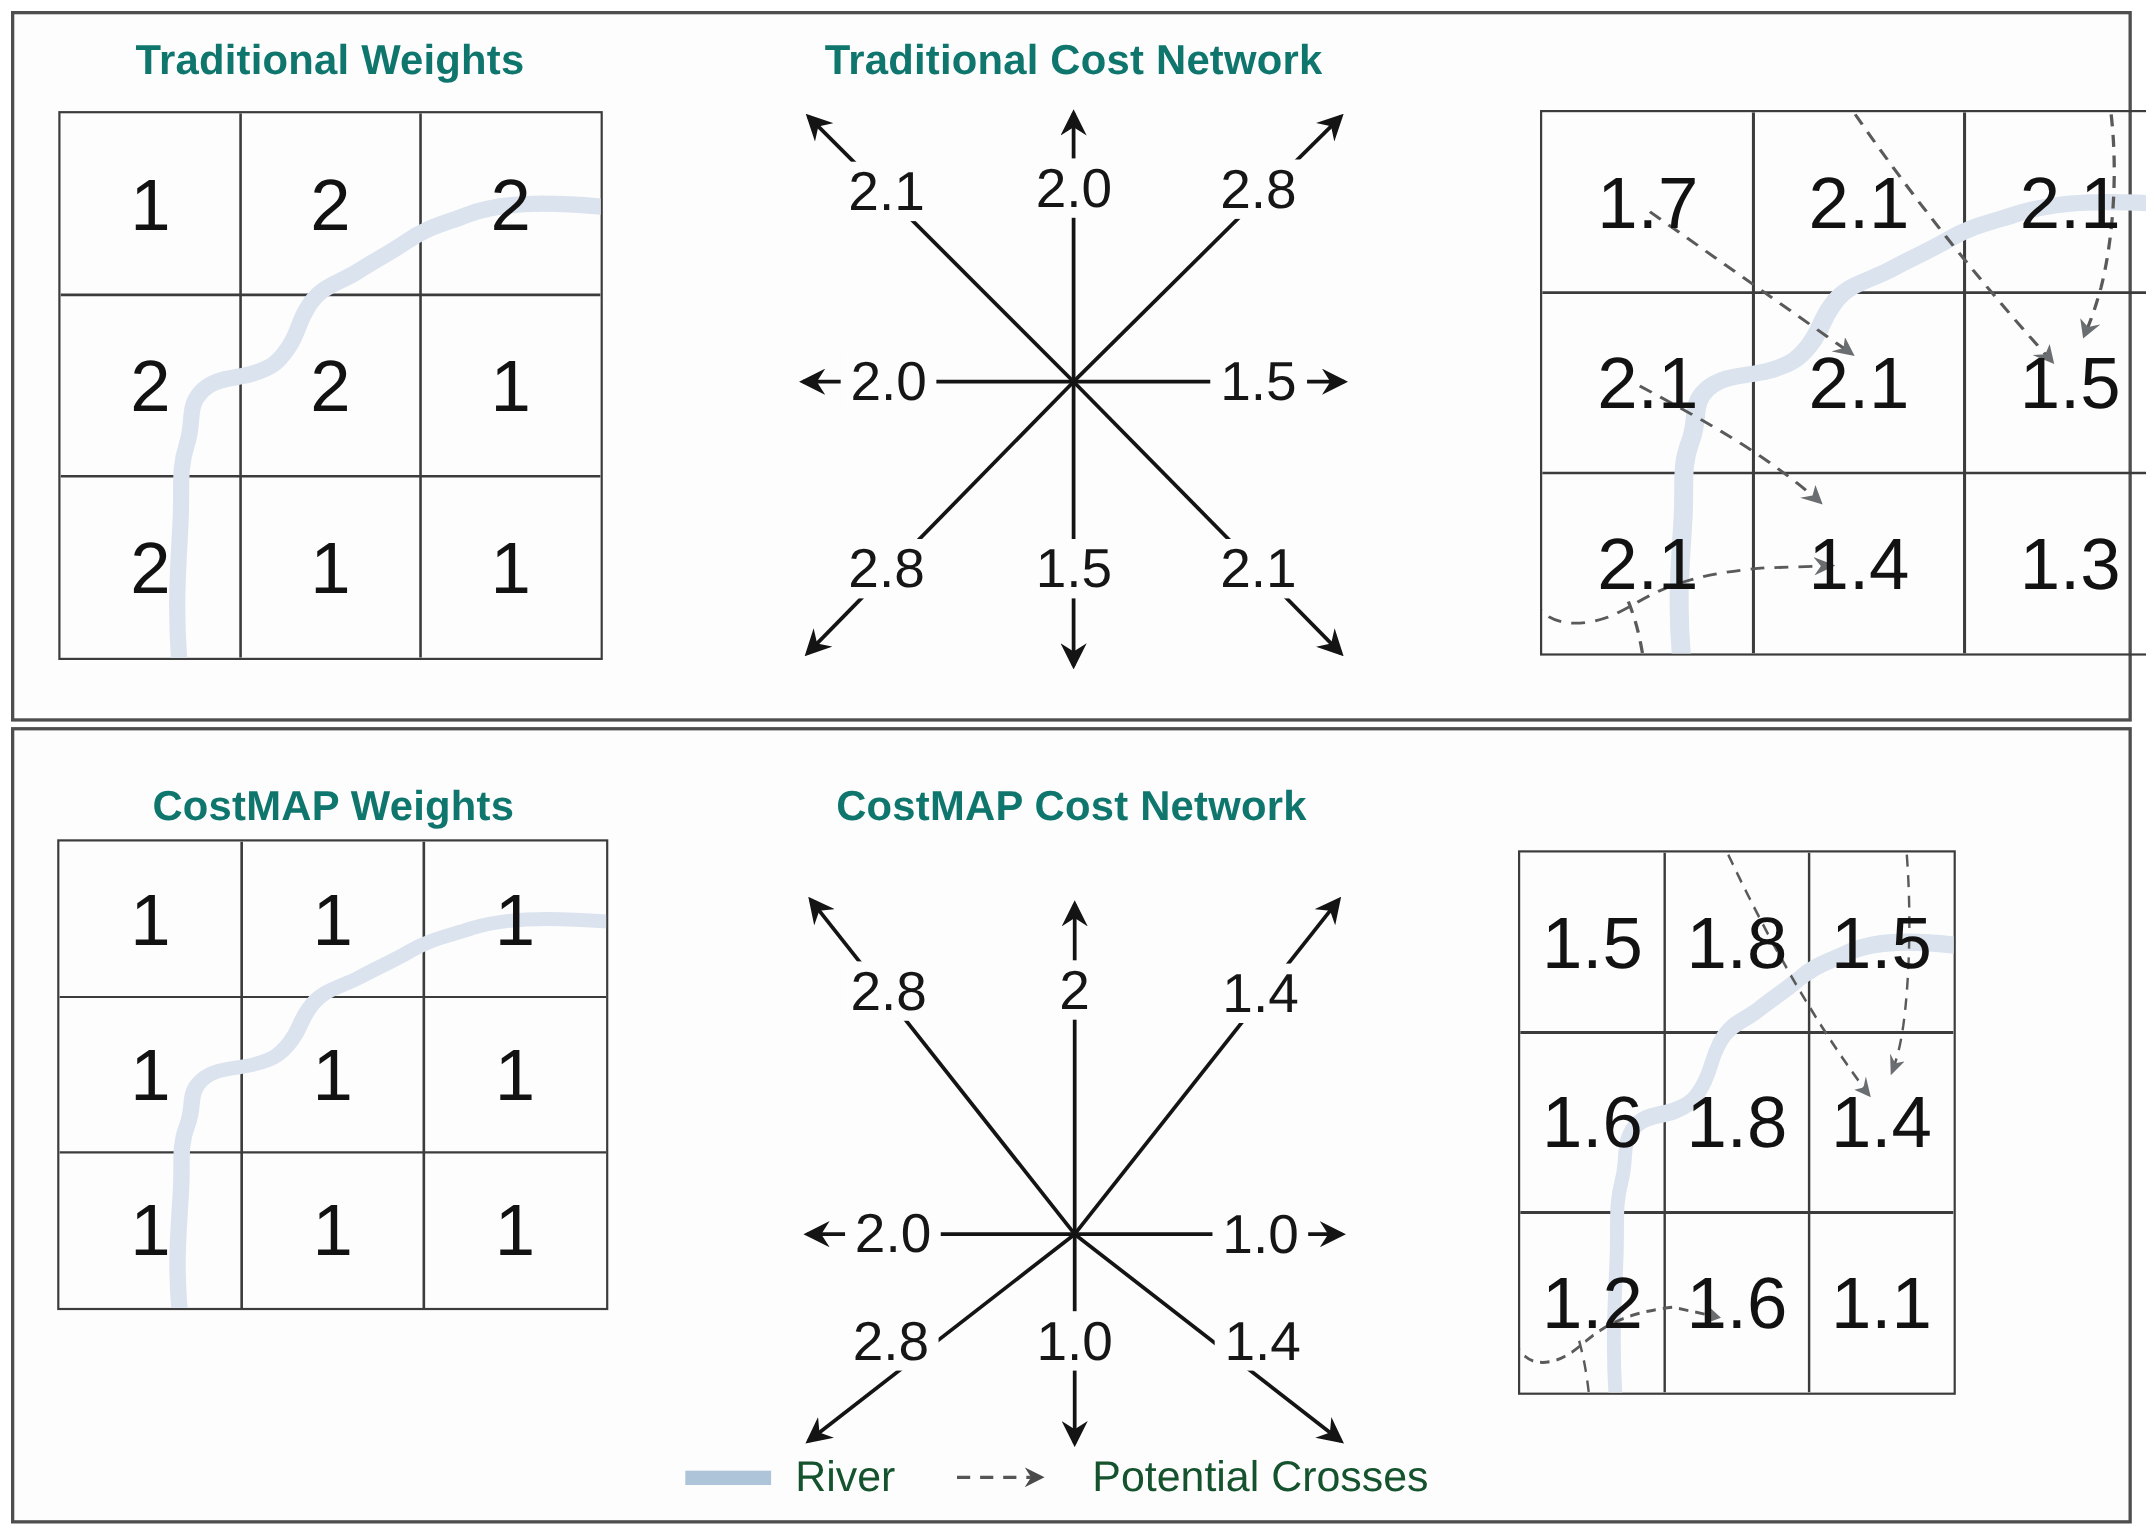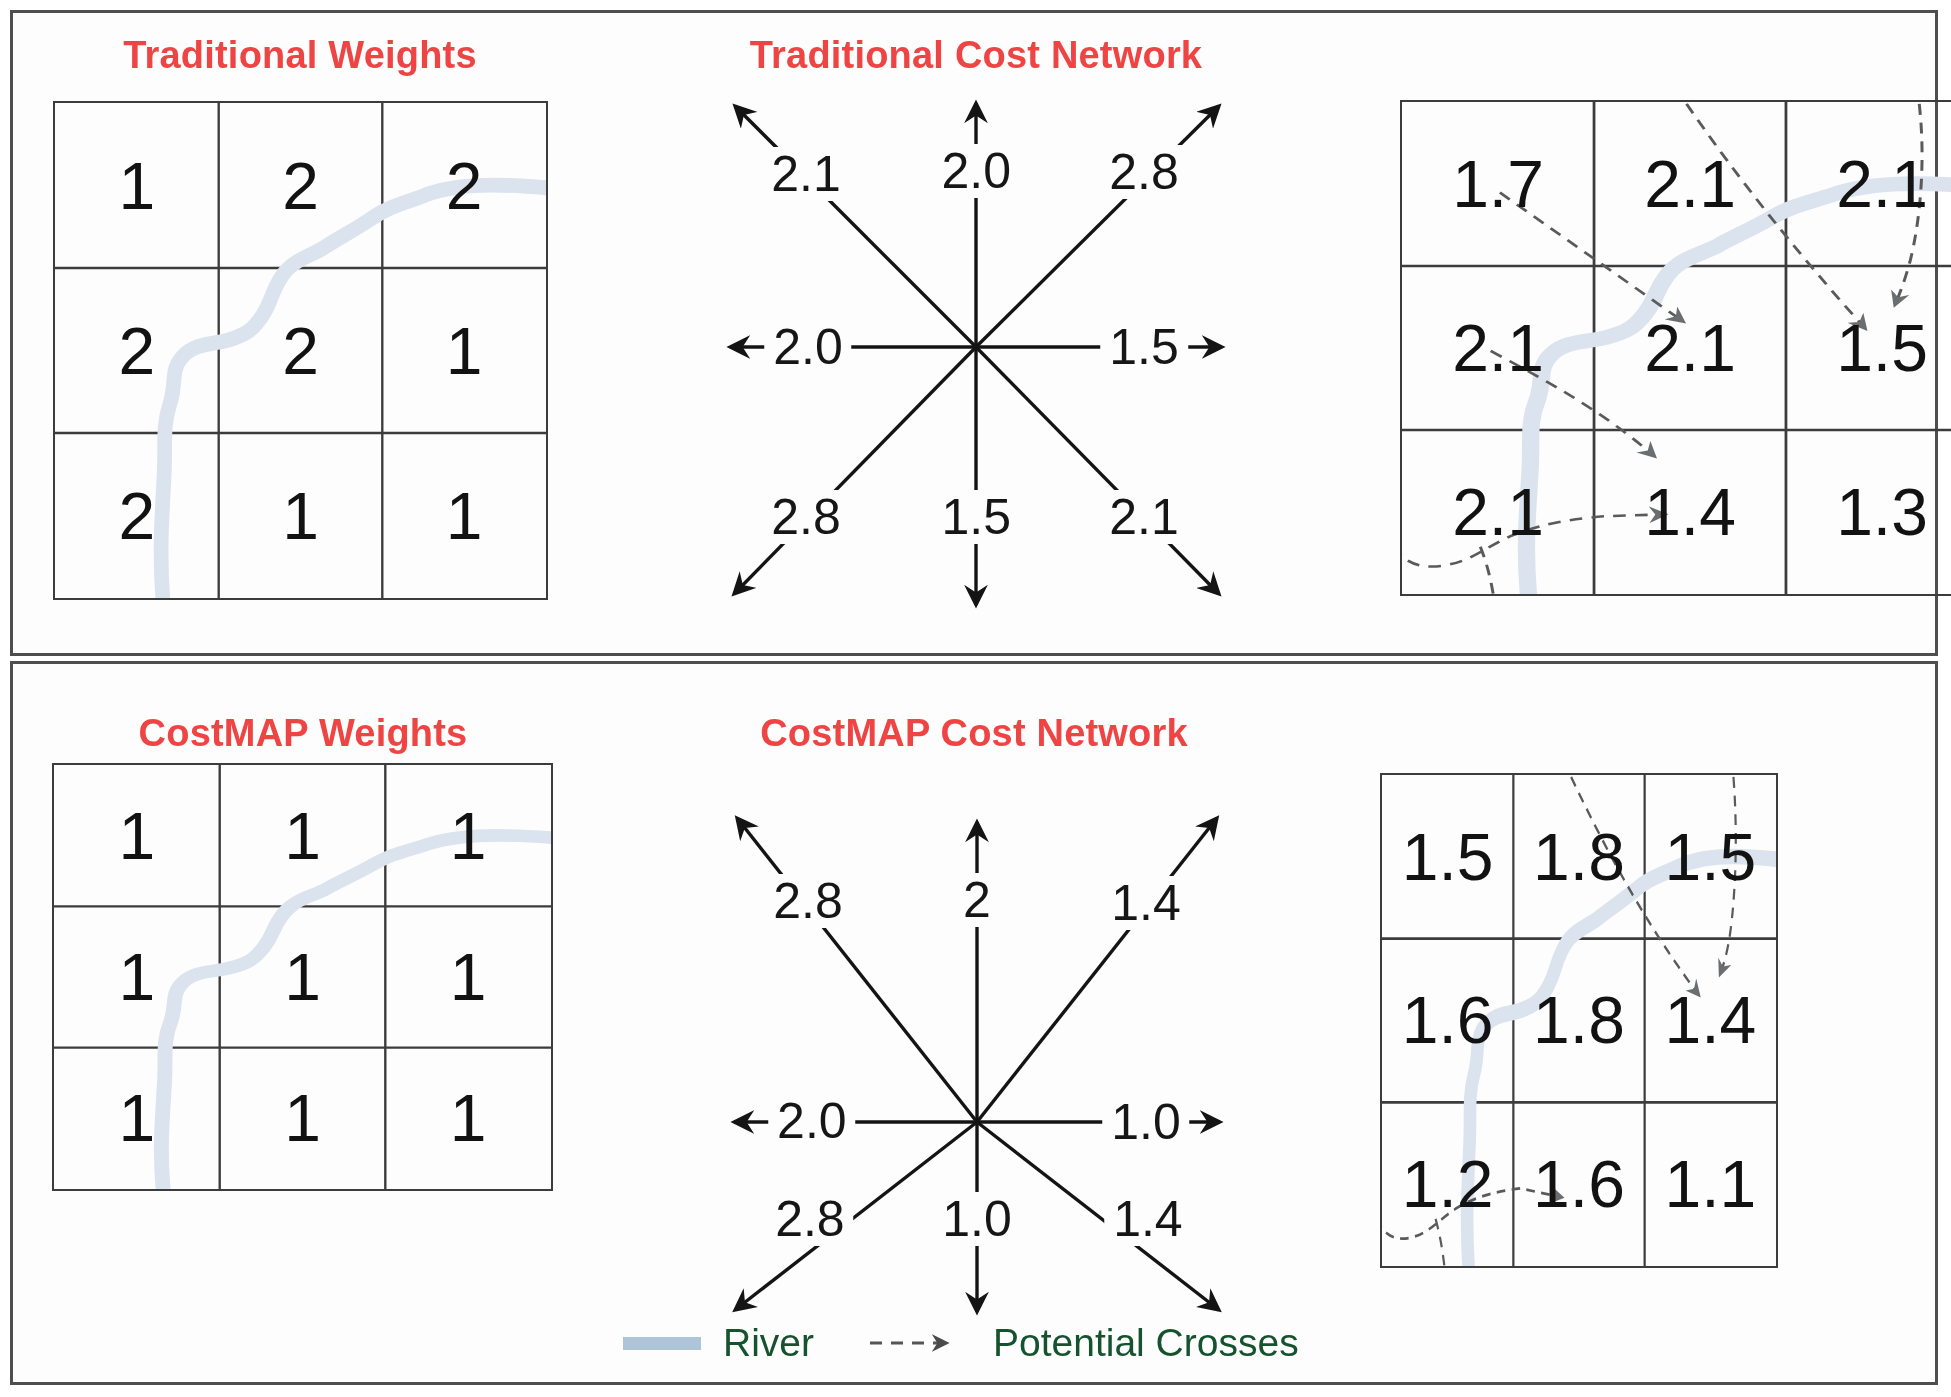--- a/index.html
+++ b/index.html
@@ -2,21 +2,21 @@
 <html><head>
 <meta charset="utf-8">
 <style>
   html,body{margin:0;padding:0;background:#ffffff;}
   .fig{position:relative;width:1951px;height:1397px;background:#ffffff;
        font-family:"Liberation Sans","DejaVu Sans",sans-serif;color:#141414;overflow:hidden;}
   .section{position:absolute;left:10px;width:1928px;border:3px solid #4e4e4e;background:#fdfdfd;box-sizing:border-box;}
   #sec-top{top:10px;height:646px;}
   #sec-bottom{top:661px;height:724px;}
   .title{position:absolute;transform:translateX(-50%);font-size:38px;font-weight:600;
-         letter-spacing:0.2px;white-space:nowrap;color:#ef4444;}
+         letter-spacing:0.2px;white-space:nowrap;color:#0f766e;}
   .gridpanel{position:absolute;border:2px solid #3c3c3c;box-sizing:border-box;background:transparent;}
   .gfx{position:absolute;left:0;top:0;width:100%;height:100%;display:block;}
   .cells{position:absolute;left:0;top:0;width:100%;height:100%;
          display:grid;grid-template-columns:1fr 1fr 1fr;grid-template-rows:1fr 1fr 1fr;}
   .cell{display:flex;align-items:center;justify-content:center;
         font-size:66px;line-height:1;color:#121212;}
   .netpanel{position:absolute;}
   .netlabel{position:absolute;transform:translate(-50%,-50%);font-size:50px;line-height:1;
             background:#fdfdfd;padding:2px 9px;white-space:nowrap;color:#161616;}
   .legend-swatch{position:absolute;left:623px;top:1337px;width:78px;height:13px;background:#aec4d8;}

